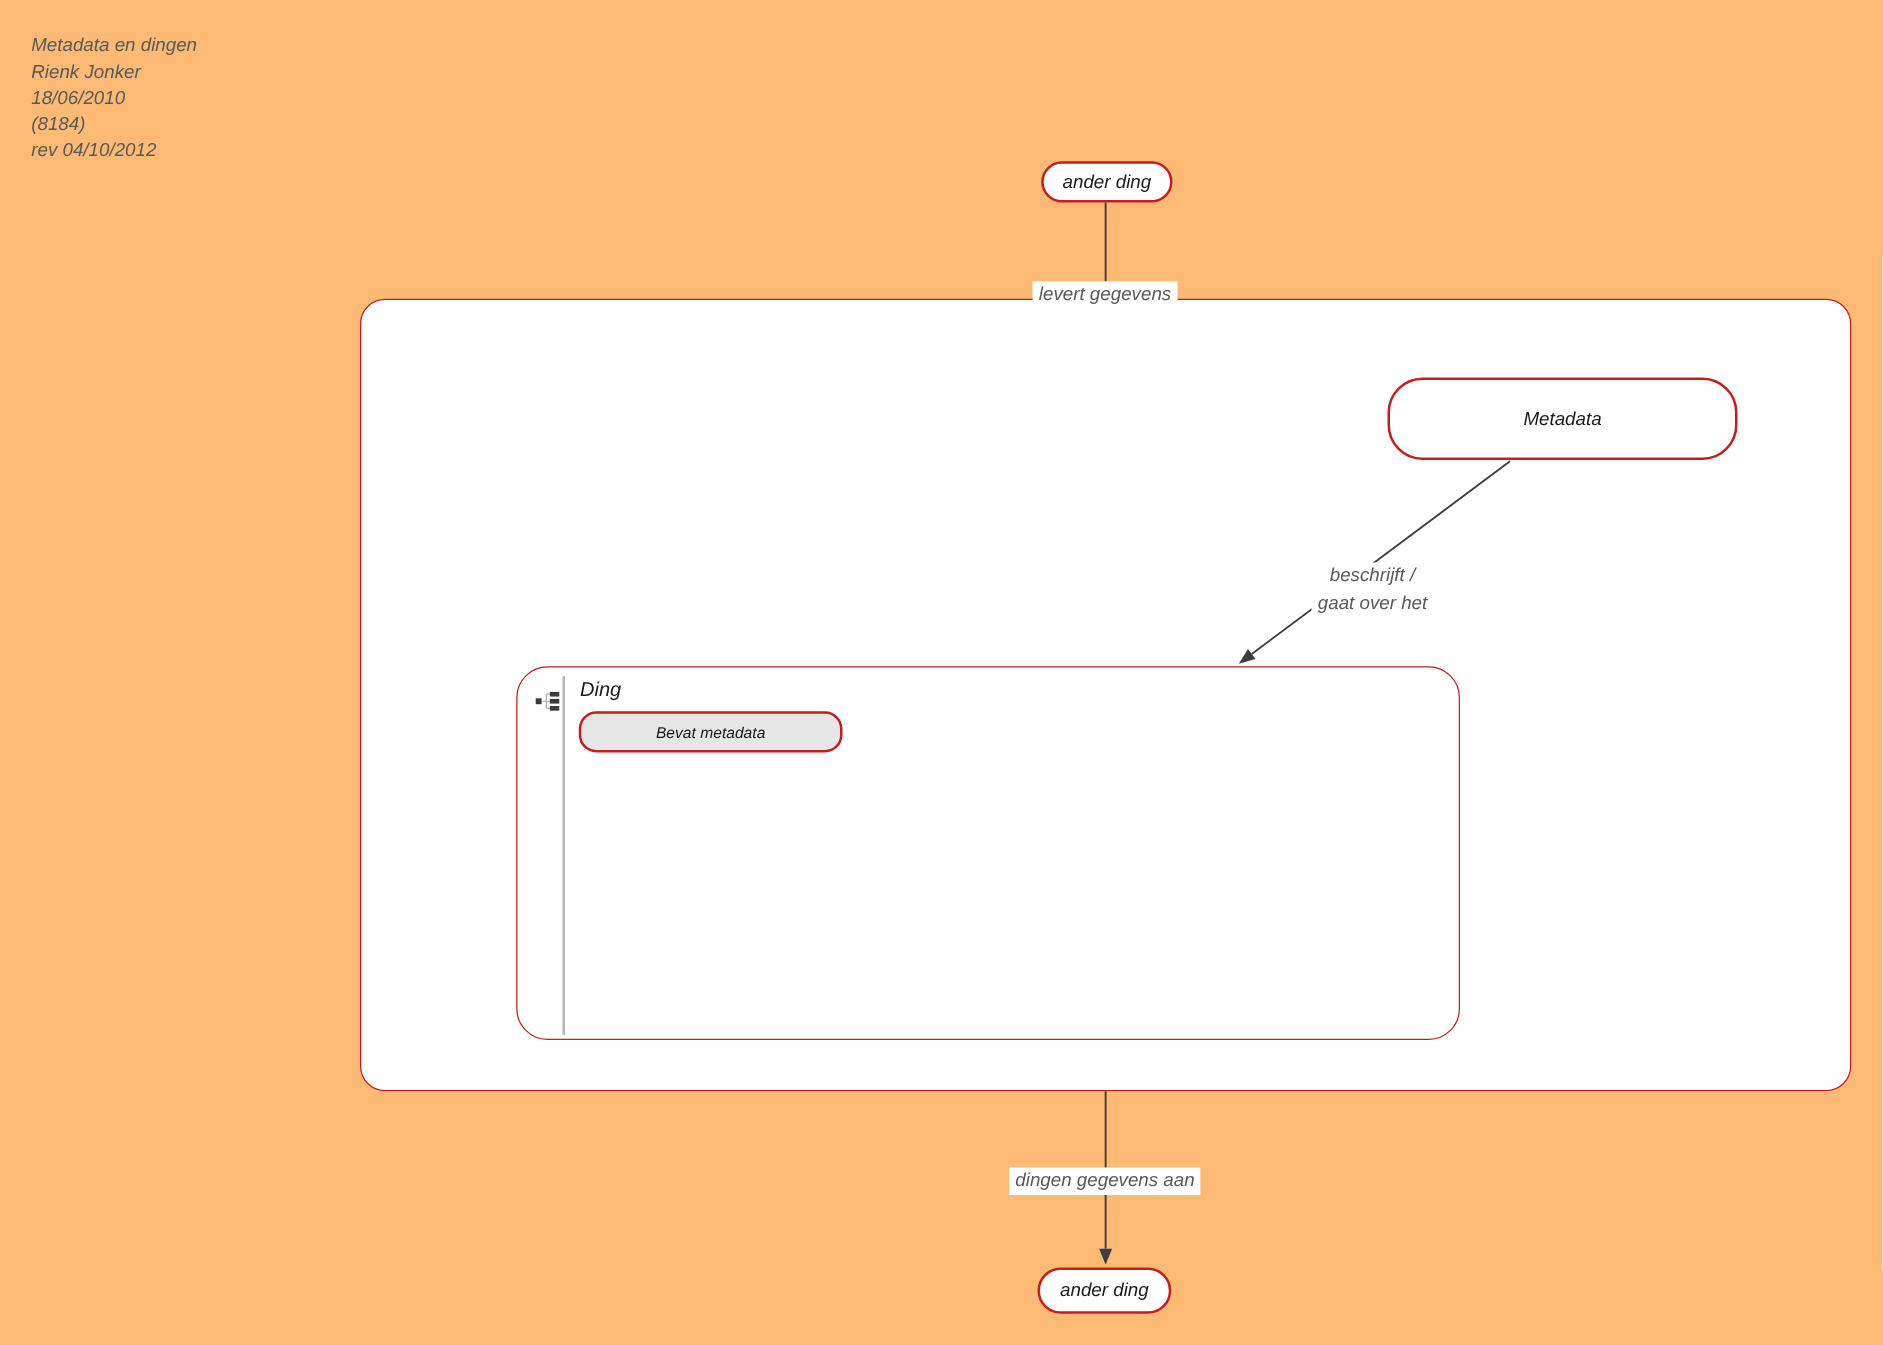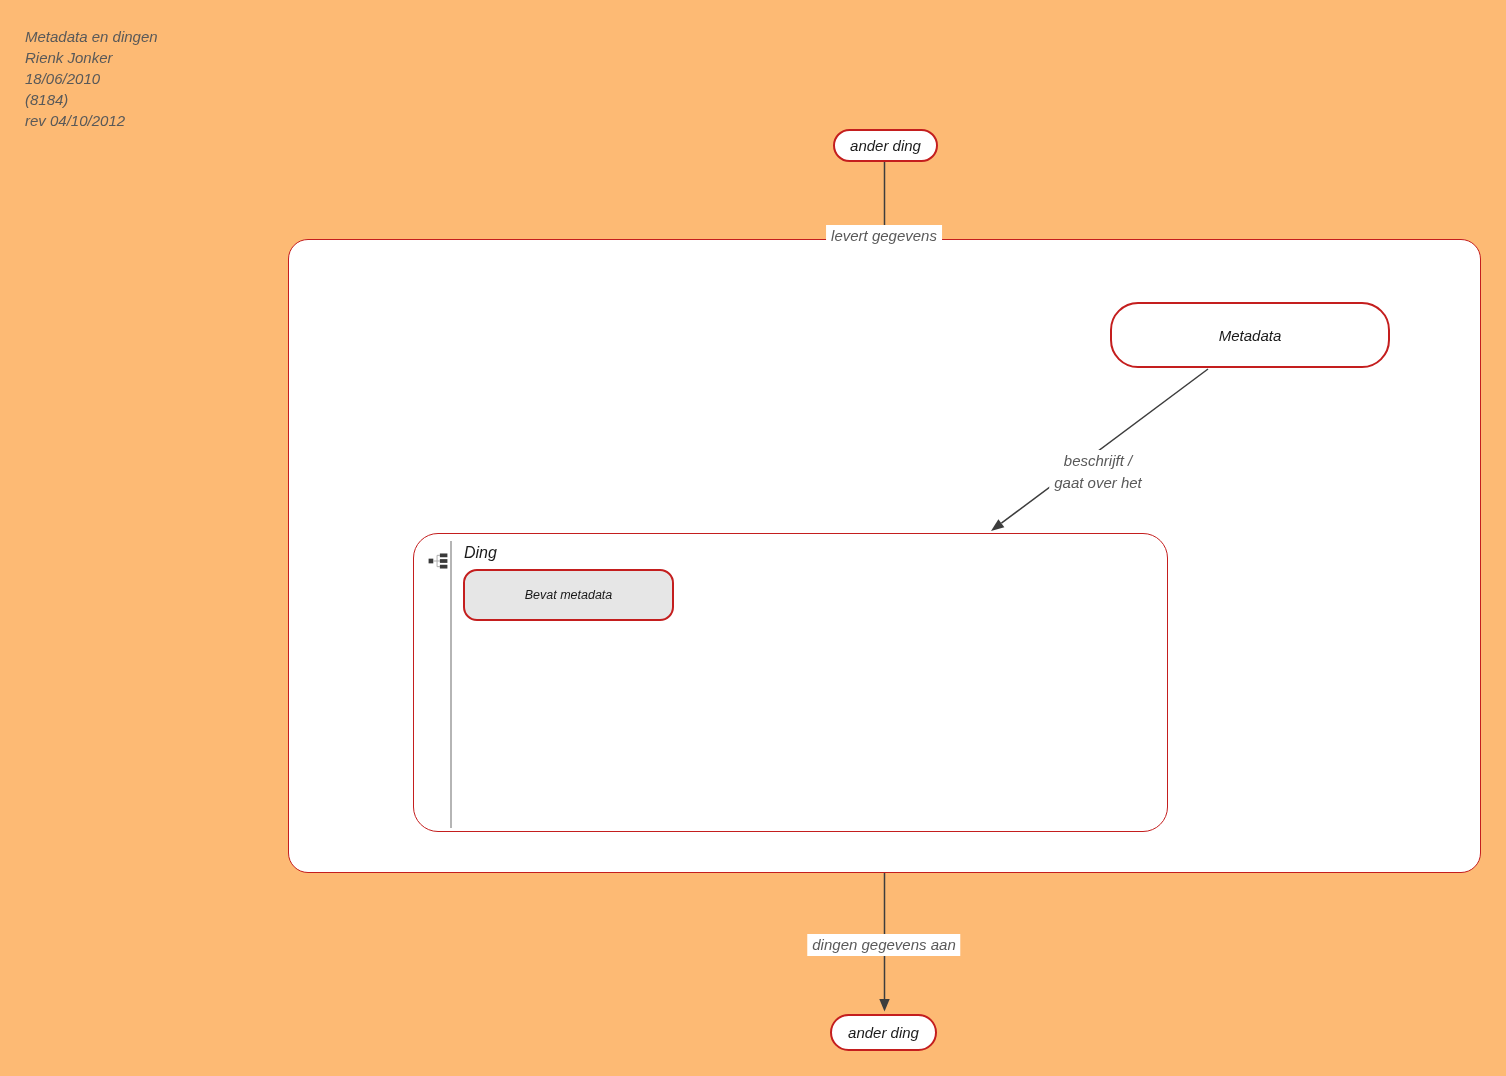--- a/index.html
+++ b/index.html
@@ -52,21 +52,21 @@
   }
   
   .node{
     position:absolute;display:flex;align-items:center;justify-content:center;
     background:#ffffff;border:2px solid var(--red);
     color:#1a1a1a;z-index:3;white-space:nowrap;
   }
   .node-ander-top{left:833px;top:129px;width:105px;height:33px;border-radius:17px;font-size:15px;}
   .node-metadata{left:1110px;top:302px;width:280px;height:66px;border-radius:28px;font-size:15px;}
   .node-bevat{
-    left:49px;top:35px;width:211px;height:52px;border-radius:14px;
+    left:49px;top:35px;width:211px;height:33px;border-radius:14px;
     background:var(--node-fill);font-size:12.5px;
   }
   .node-ander-bottom{left:830px;top:1014px;width:107px;height:37px;border-radius:19px;font-size:15px;}
   
   .arrows{
     position:absolute;left:0;top:0;width:1506px;height:1076px;
     z-index:4;pointer-events:none;
   }
   
   .edge-label{

